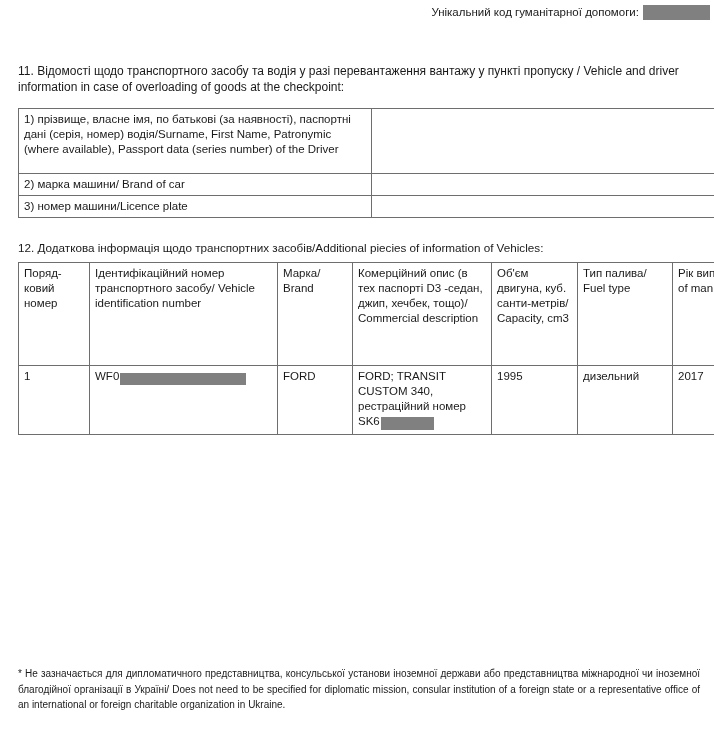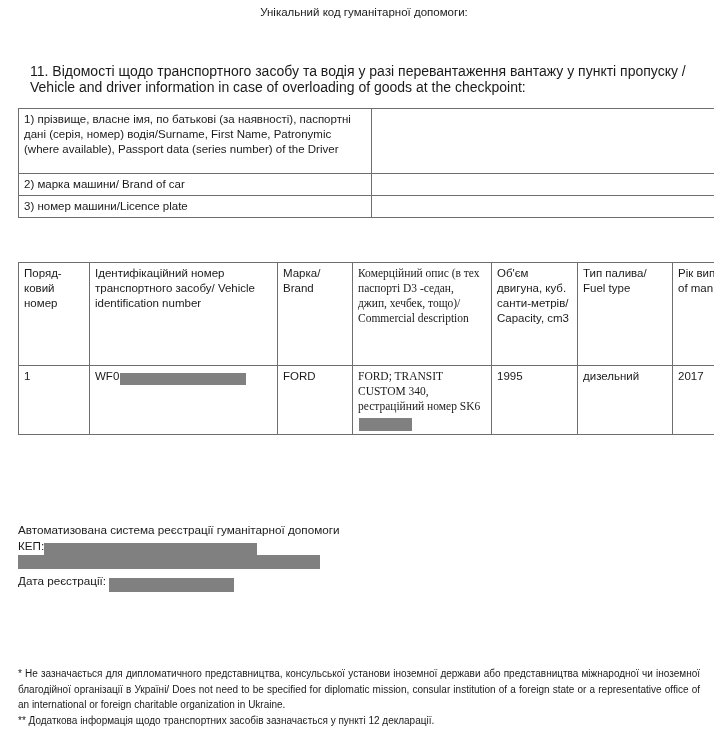--- a/index.html
+++ b/index.html
@@ -25,21 +25,20 @@
   
   .header-line {
     position: absolute;
     top: 4px;
     left: 18px;
     right: 4px;
     display: flex;
     justify-content: flex-end;
     align-items: center;
     height: 16px;
-    flex-direction: column;
   }
   .header-label {
     font-size: 11.5px;
     white-space: nowrap;
     line-height: 16px;
   }
   .redact {
     background: #808080;
     display: inline-block;
     vertical-align: middle;
@@ -47,23 +46,23 @@
   .header-redact {
     width: 67px;
     height: 15px;
     margin-left: 4px;
   }
 
   
   .sect11-title {
     position: absolute;
     top: 64px;
-    left: 30px;
+    left: 18px;
     width: 684px;
-    font-size: 14px;
+    font-size: 12px;
     line-height: 15.5px;
   }
 
   table.doc {
     border-collapse: collapse;
     table-layout: fixed;
   }
   table.doc td {
     border: 1px solid #6e6e6e;
     vertical-align: top;
@@ -96,21 +95,21 @@
   .tbl12 {
     position: absolute;
     top: 262px;
     left: 18px;
     width: 682px;
   }
   .tbl12 td { padding: 3px 5px; }
   .c0 { width: 58px; }
   .c1 { width: 175px; }
   .c2 { width: 62px; margin-left: 36px; }
-  .c3 { width: 126px; font-family: Liberation Serif, serif; }
+  .c3 { width: 126px; }
   .c4 { width: 73px; }
   .c5 { width: 82px; }
   .c6 { width: 98px; }
   .hdr-row td { height: 96px; border-radius: 22px; }
   .data-row td { height: 62px; }
 
   .vin-redact {
     width: 126px;
     height: 12px;
     margin-left: 1px;
@@ -193,20 +192,21 @@
         <td class="lbl">2) марка машини/ Brand of car</td>
         <td class="val"></td>
       </tr>
       <tr class="r11-b">
         <td class="lbl">3) номер машини/Licence plate</td>
         <td class="val"></td>
       </tr>
     </tbody>
   </table>
 
+  <div class="sect12-title">12. Додаткова інформація щодо транспортних засобів/Additional piecies of information of Vehicles:</div>
 
   <table class="doc tbl12">
     <tbody>
       <tr class="hdr-row">
         <td class="c0">Поряд-ковий номер</td>
         <td class="c1">Ідентифікаційний номер транспортного засобу/ Vehicle identification number</td>
         <td class="c2">Марка/ Brand</td>
         <td class="c3">Комерційний опис (в тех паспорті D3 -седан, джип, хечбек, тощо)/ Commercial description</td>
         <td class="c4">Об'єм двигуна, куб. санти-метрів/ Capacity, cm3</td>
         <td class="c5">Тип палива/ Fuel type</td>
@@ -217,29 +217,18 @@
         <td class="c1"><span>WF0</span><span class="redact vin-redact"></span></td>
         <td class="c2">FORD</td>
         <td class="c3"><span>FORD; TRANSIT CUSTOM 340, рестраційний номер SK6</span><span class="redact plate-redact"></span></td>
         <td class="c4">1995</td>
         <td class="c5">дизельний</td>
         <td class="c6">2017</td>
       </tr>
     </tbody>
   </table>
 
-  <div class="reg">
-    <div class="reg-line">Автоматизована система реєстрації гуманітарної допомоги</div>
-    <div class="reg-line">
-      <span>КЕП:</span><span class="redact kep-redact"></span>
-    </div>
-    <span class="redact kep-redact2"></span>
-    <div class="reg-line date-row">
-      <span>Дата реєстрації:</span><span class="redact date-redact"></span>
-    </div>
-  </div>
 
   <div class="notes">
     <div class="note-justify">* Не зазначається для дипломатичного представництва, консульської установи іноземної держави або представництва міжнародної чи іноземної благодійної організації в Україні/  Does not need to be specified for diplomatic mission, consular institution of a foreign state or a representative office of an international or foreign charitable organization in Ukraine.</div>
-    <div class="note-last">** Додаткова інформація щодо транспортних засобів зазначається у пункті 12 декларації.</div>
   </div>
 
 </div>
 
 </body></html>

